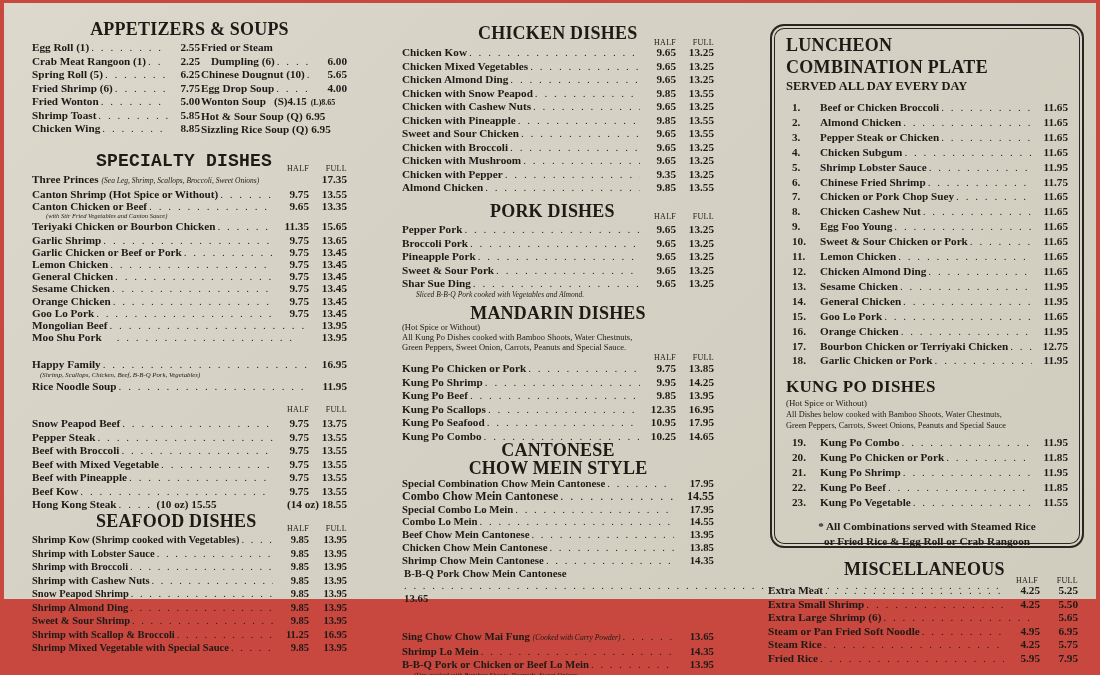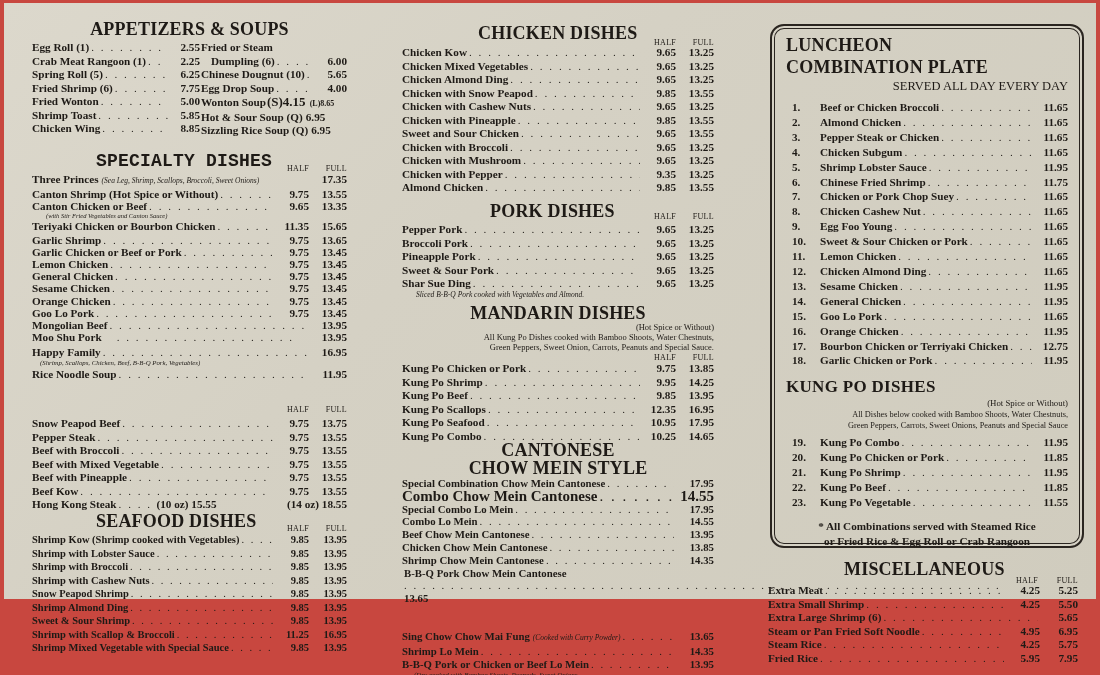--- a/index.html
+++ b/index.html
@@ -39,37 +39,37 @@
   .row .note { font-style: italic; font-weight: normal; font-size: 7.5px; margin-left: 3px; }
   .row .dots {
     flex: 1 1 auto; overflow: hidden; margin: 0 2px; font-weight: normal; letter-spacing: 2px;
   }
   .row .dots::after { content: ". . . . . . . . . . . . . . . . . . . . . . . . . . . . . . . . . . . . . . . . . . . . . . . . . . . . . . . . . . . . . . . . "; }
   .row .p1 { flex: 0 0 34px; text-align: right; }
   .row .p2 { flex: 0 0 38px; text-align: right; }
   .row .p2only { flex: 0 0 38px; text-align: right; }
   .subnote { font-style: italic; font-size: 7.5px; line-height: 8px; padding-left: 8px; }
   .center { text-align: center; }
-  .small-note { font-size: 8.8px; line-height: 11px; text-align: right; }
+  .small-note { font-size: 8.8px; line-height: 11px; text-align: left; }
 
   
   .app-grid { display: flex; justify-content: space-between; }
   .app-col { width: 168px; }
   .app-col.right { width: 146px; }
   .app-col .row .p2only { flex-basis: 30px; }
 
   
   .lunch-box {
     position: absolute; left: 6px; top: 21px; width: 310px; height: 520px;
     border: 2px solid #2a2520; border-radius: 14px;
     box-shadow: inset 0 0 0 2px #d6d2c5, inset 0 0 0 3px #2a2520;
   }
   .lunch-inner { position: absolute; left: 14px; right: 14px; top: 8px; }
   .lunch-title { font-size: 18px; font-weight: bold; text-align: left; line-height: 22px; letter-spacing: 0.3px; }
-  .lunch-sub { font-size: 12.5px; font-weight: normal; text-align: right; line-height: 16px; margin-bottom: 6px; }
+  .lunch-sub { font-size: 12.5px; font-weight: bold; text-align: left; line-height: 16px; margin-bottom: 6px; }
   .num-row { display: flex; align-items: baseline; font-size: 11.2px; font-weight: bold; line-height: 14.9px; white-space: nowrap; }
   .num-row .num { flex: 0 0 28px; padding-left: 6px; font-weight: bold; }
   .num-row .name { flex: 0 0 auto; }
   .num-row .dots { flex: 1 1 auto; overflow: hidden; margin: 0 2px; letter-spacing: 2px; font-weight: normal; }
   .num-row .dots::after { content: ". . . . . . . . . . . . . . . . . . . . . . . . . . . . . . . . . . . . . . . ."; }
   .num-row .p { flex: 0 0 34px; text-align: right; }
   .footer-note { font-size: 11.2px; font-weight: bold; text-align: center; line-height: 15px; margin-top: 9px; }
 </style>
 </head>
 <body>
@@ -132,21 +132,21 @@
               <span class="dots"></span>
               <span class="p2only">5.65</span>
             </div>
           <div class="row">
               <span class="name">Egg Drop Soup</span>
               <span class="dots"></span>
               <span class="p2only">4.00</span>
             </div>
           <div class="row">
               <span class="name">Wonton Soup</span>
-              <span style="font-size:13px; margin-left:1px;">(S)4.15</span>
+              <span style="font-size:11px; margin-left:8px;">(S)4.15</span>
               <span style="font-size:8px; margin-left:4px;">(L)8.65</span>
             </div>
           <div class="row">
               <span class="name">Hot &amp; Sour Soup (Q)</span>
               <span style="margin-left:3px;">6.95</span>
             </div>
           <div class="row">
               <span class="name">Sizzling Rice Soup (Q)</span>
               <span style="margin-left:3px;">6.95</span>
             </div>
@@ -232,21 +232,21 @@
       <div class="row" style="line-height:12.2px;">
           <span class="name">Mongolian Beef</span>
           <span class="dots"></span>
           <span class="p2">13.95</span>
         </div>
       <div class="row" style="line-height:12.2px;gap:13px;">
           <span class="name">Moo Shu Pork</span>
           <span class="dots"></span>
           <span class="p2">13.95</span>
         </div>
-      <div class="row" style="margin-top:3px; line-height:12px;">
+      <div class="row" style="margin-top:15px; line-height:12px;">
           <span class="name">Happy Family</span>
           <span class="dots"></span>
           <span class="p2">16.95</span>
         </div>
       <div class="subnote" style="font-size:6.8px; line-height:10px;">(Shrimp, Scallops, Chicken, Beef, B-B-Q Pork, Vegetables)</div>
       <div class="row">
           <span class="name">Rice Noodle Soup</span>
           <span class="dots"></span>
           <span class="p2">11.95</span>
         </div>
@@ -538,21 +538,21 @@
     </div>
 
     <div style="position:absolute; top:438px; width:312px;">
       <div class="sec-title center" style="line-height:18px;">CANTONESE</div>
       <div class="sec-title center" style="line-height:18px;">CHOW MEIN STYLE</div>
       <div class="row" style="font-size:10.8px; line-height:12.8px;">
           <span class="name">Special Combination Chow Mein Cantonese</span>
           <span class="dots"></span>
           <span class="p2">17.95</span>
         </div>
-      <div class="row" style="font-size:15px; line-height:12.8px;">
+      <div class="row" style="font-size:12px; line-height:12.8px;">
           <span class="name">Combo Chow Mein Cantonese</span>
           <span class="dots"></span>
           <span class="p2">14.55</span>
         </div>
       <div class="row" style="font-size:10.8px; line-height:12.8px;">
           <span class="name">Special Combo Lo Mein</span>
           <span class="dots"></span>
           <span class="p2">17.95</span>
         </div>
       <div class="row" style="font-size:10.8px; line-height:12.8px;">

